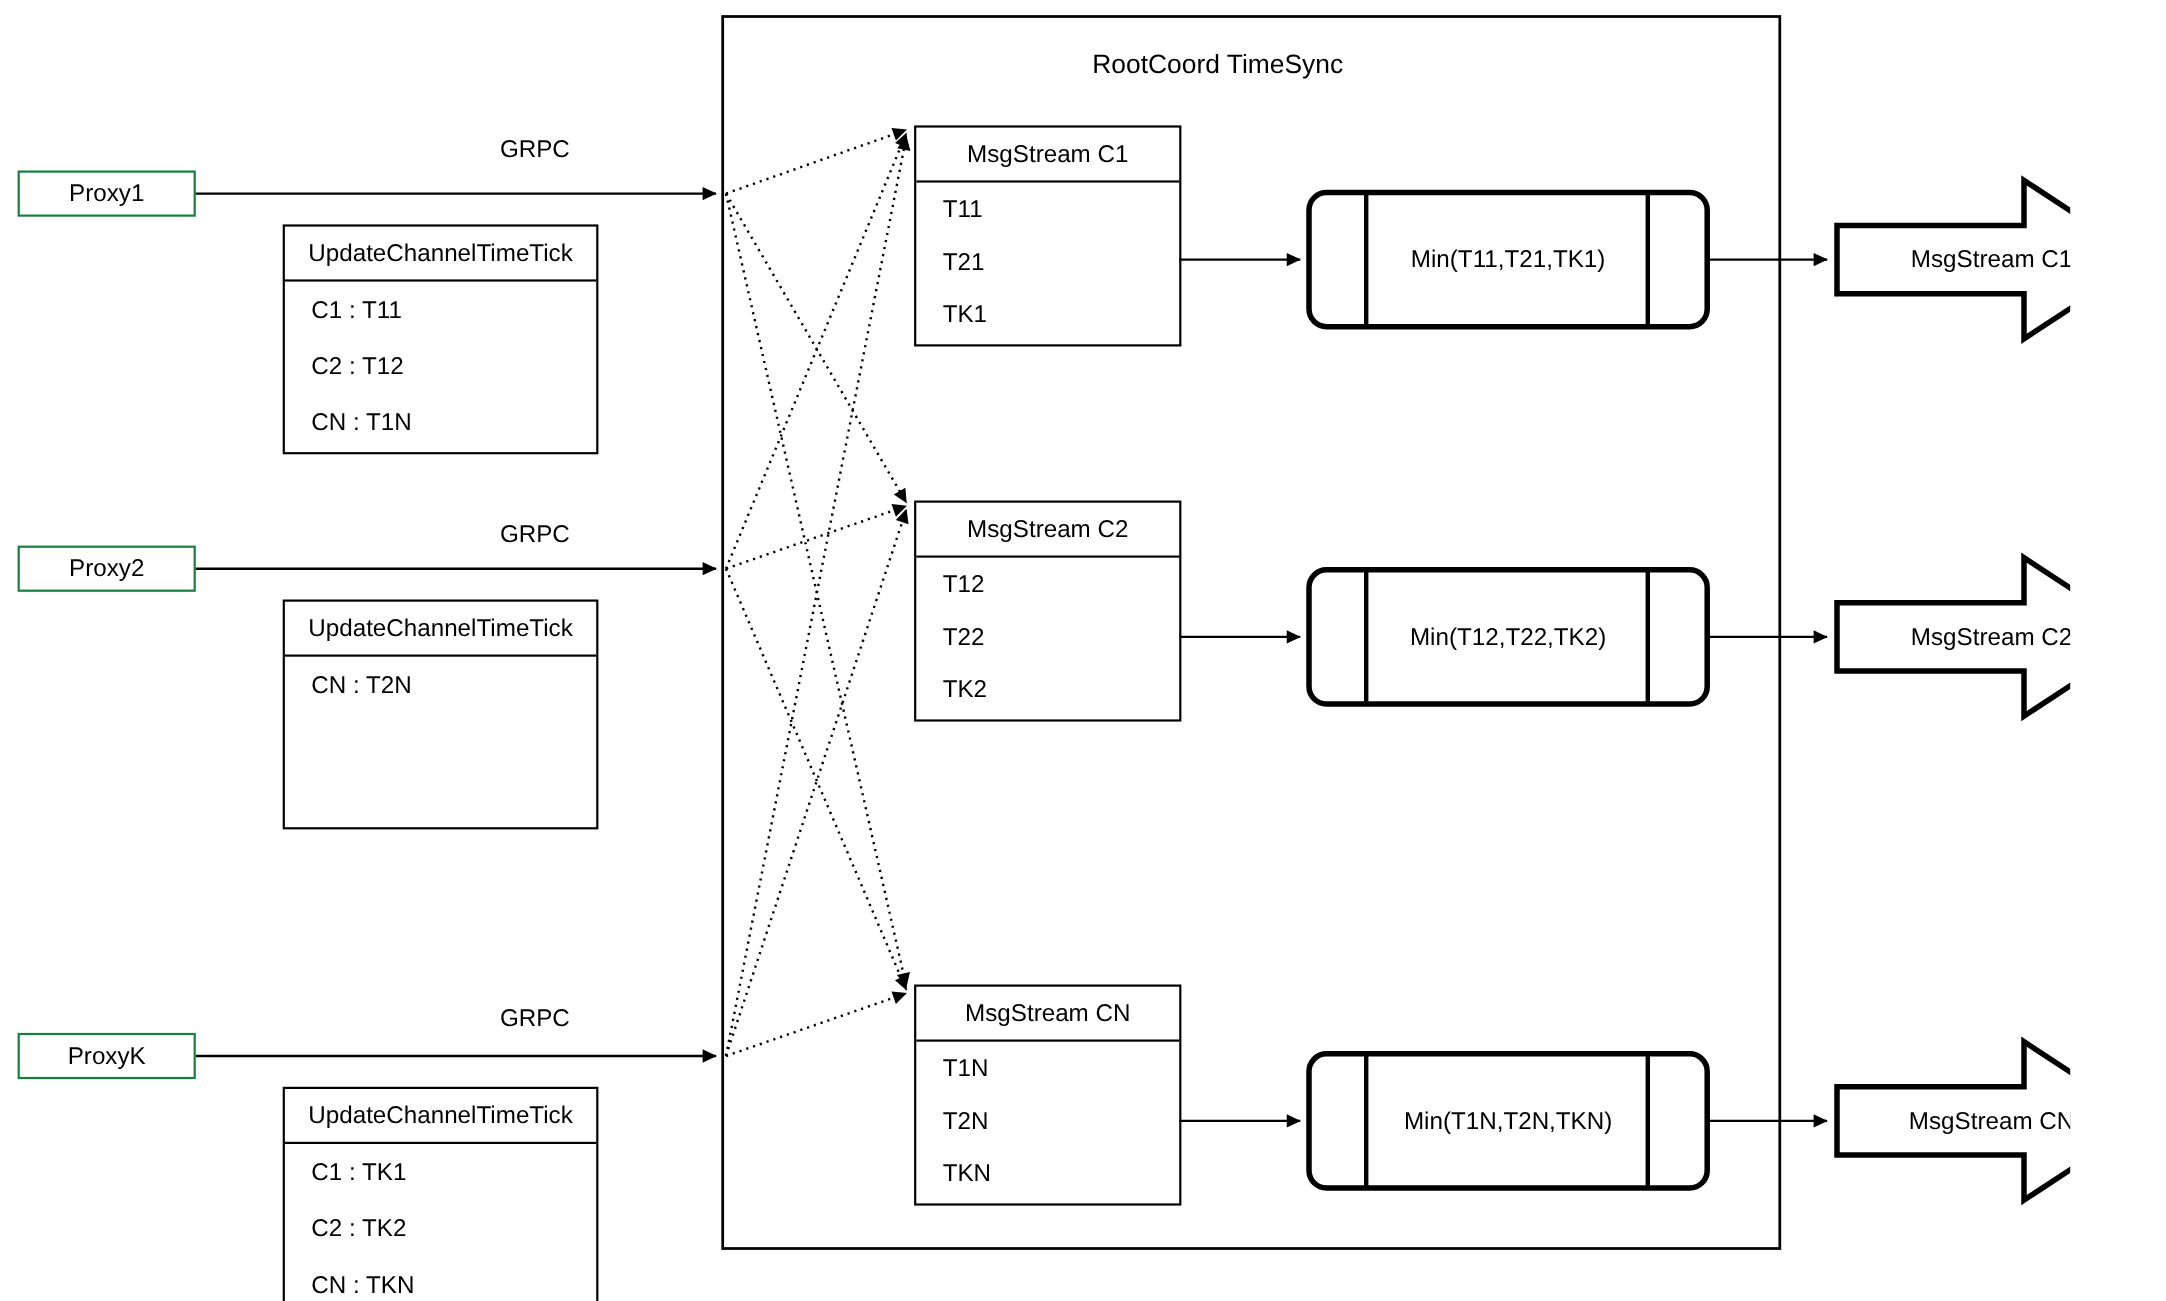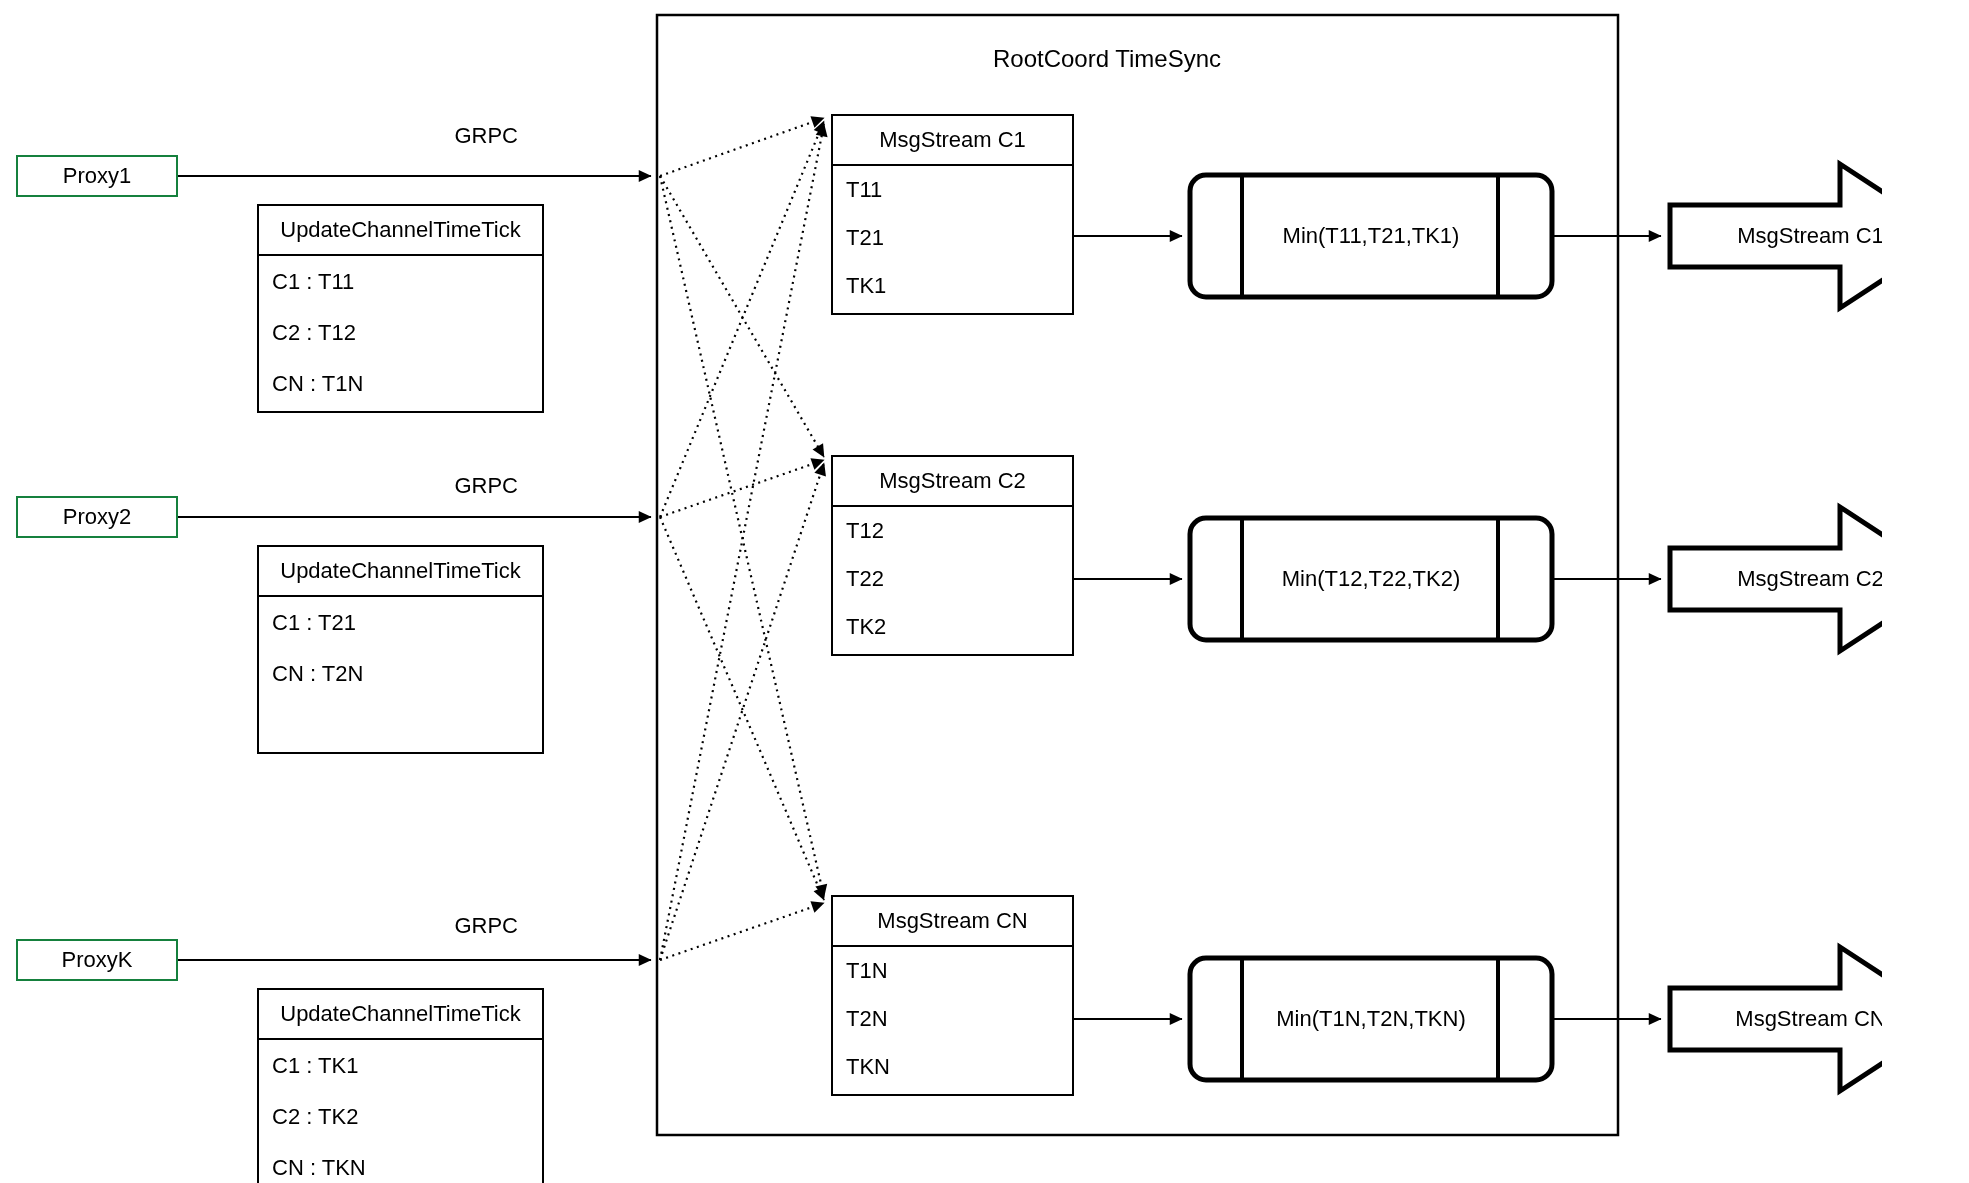--- a/index.html
+++ b/index.html
@@ -11,21 +11,21 @@
   .layer3{z-index:3;}
 
   .proxybox{width:162px;height:42px;border:2px solid #15803d;background:#fff;
             display:flex;align-items:center;justify-content:center;font-size:22px;}
   .lbl{font-size:22px;text-align:right;}
   .title{font-size:24px;text-align:center;}
 
   .tbl{background:#fff;border:2px solid #000;}
   .tbl .hd{display:flex;align-items:center;justify-content:center;
            border-bottom:2px solid #000;font-size:22px;height:48px;}
-  .tbl .rw{display:flex;align-items:center;padding-left:13px;font-size:22px;}
+  .tbl .rw{display:flex;align-items:center;padding-left:24px;font-size:22px;}
   .tick{width:287px;height:209px;margin-top:28px;}
   .tick .rw{height:51px;}
   .stream{width:243px;height:201px;}
   .stream .rw{height:48px;}
 
   .minlbl{display:flex;align-items:center;justify-content:center;font-size:22px;}
   .outlbl{display:flex;align-items:center;justify-content:center;font-size:22px;}
 </style>
 </head>
 <body>
@@ -46,21 +46,20 @@
     <div class="hd">MsgStream C1</div>
     <div class="rw">T11</div>
     <div class="rw">T21</div>
     <div class="rw">TK1</div>
   </div>
 
   <div class="abs layer1 proxybox" style="left:16px;top:496px;">Proxy2</div>
   <div class="abs layer1 lbl" style="left:235px;top:473px;width:283px;">GRPC</div>
   <div class="abs layer1 tbl tick" style="left:257px;top:517px;">
     <div class="hd">UpdateChannelTimeTick</div>
-    <div class="rw">C1 : T21</div>
     <div class="rw">CN : T2N</div>
   </div>
   <div class="abs layer1 tbl stream" style="left:831px;top:455px;">
     <div class="hd">MsgStream C2</div>
     <div class="rw">T12</div>
     <div class="rw">T22</div>
     <div class="rw">TK2</div>
   </div>
 
   <div class="abs layer1 proxybox" style="left:16px;top:939px;">ProxyK</div>

